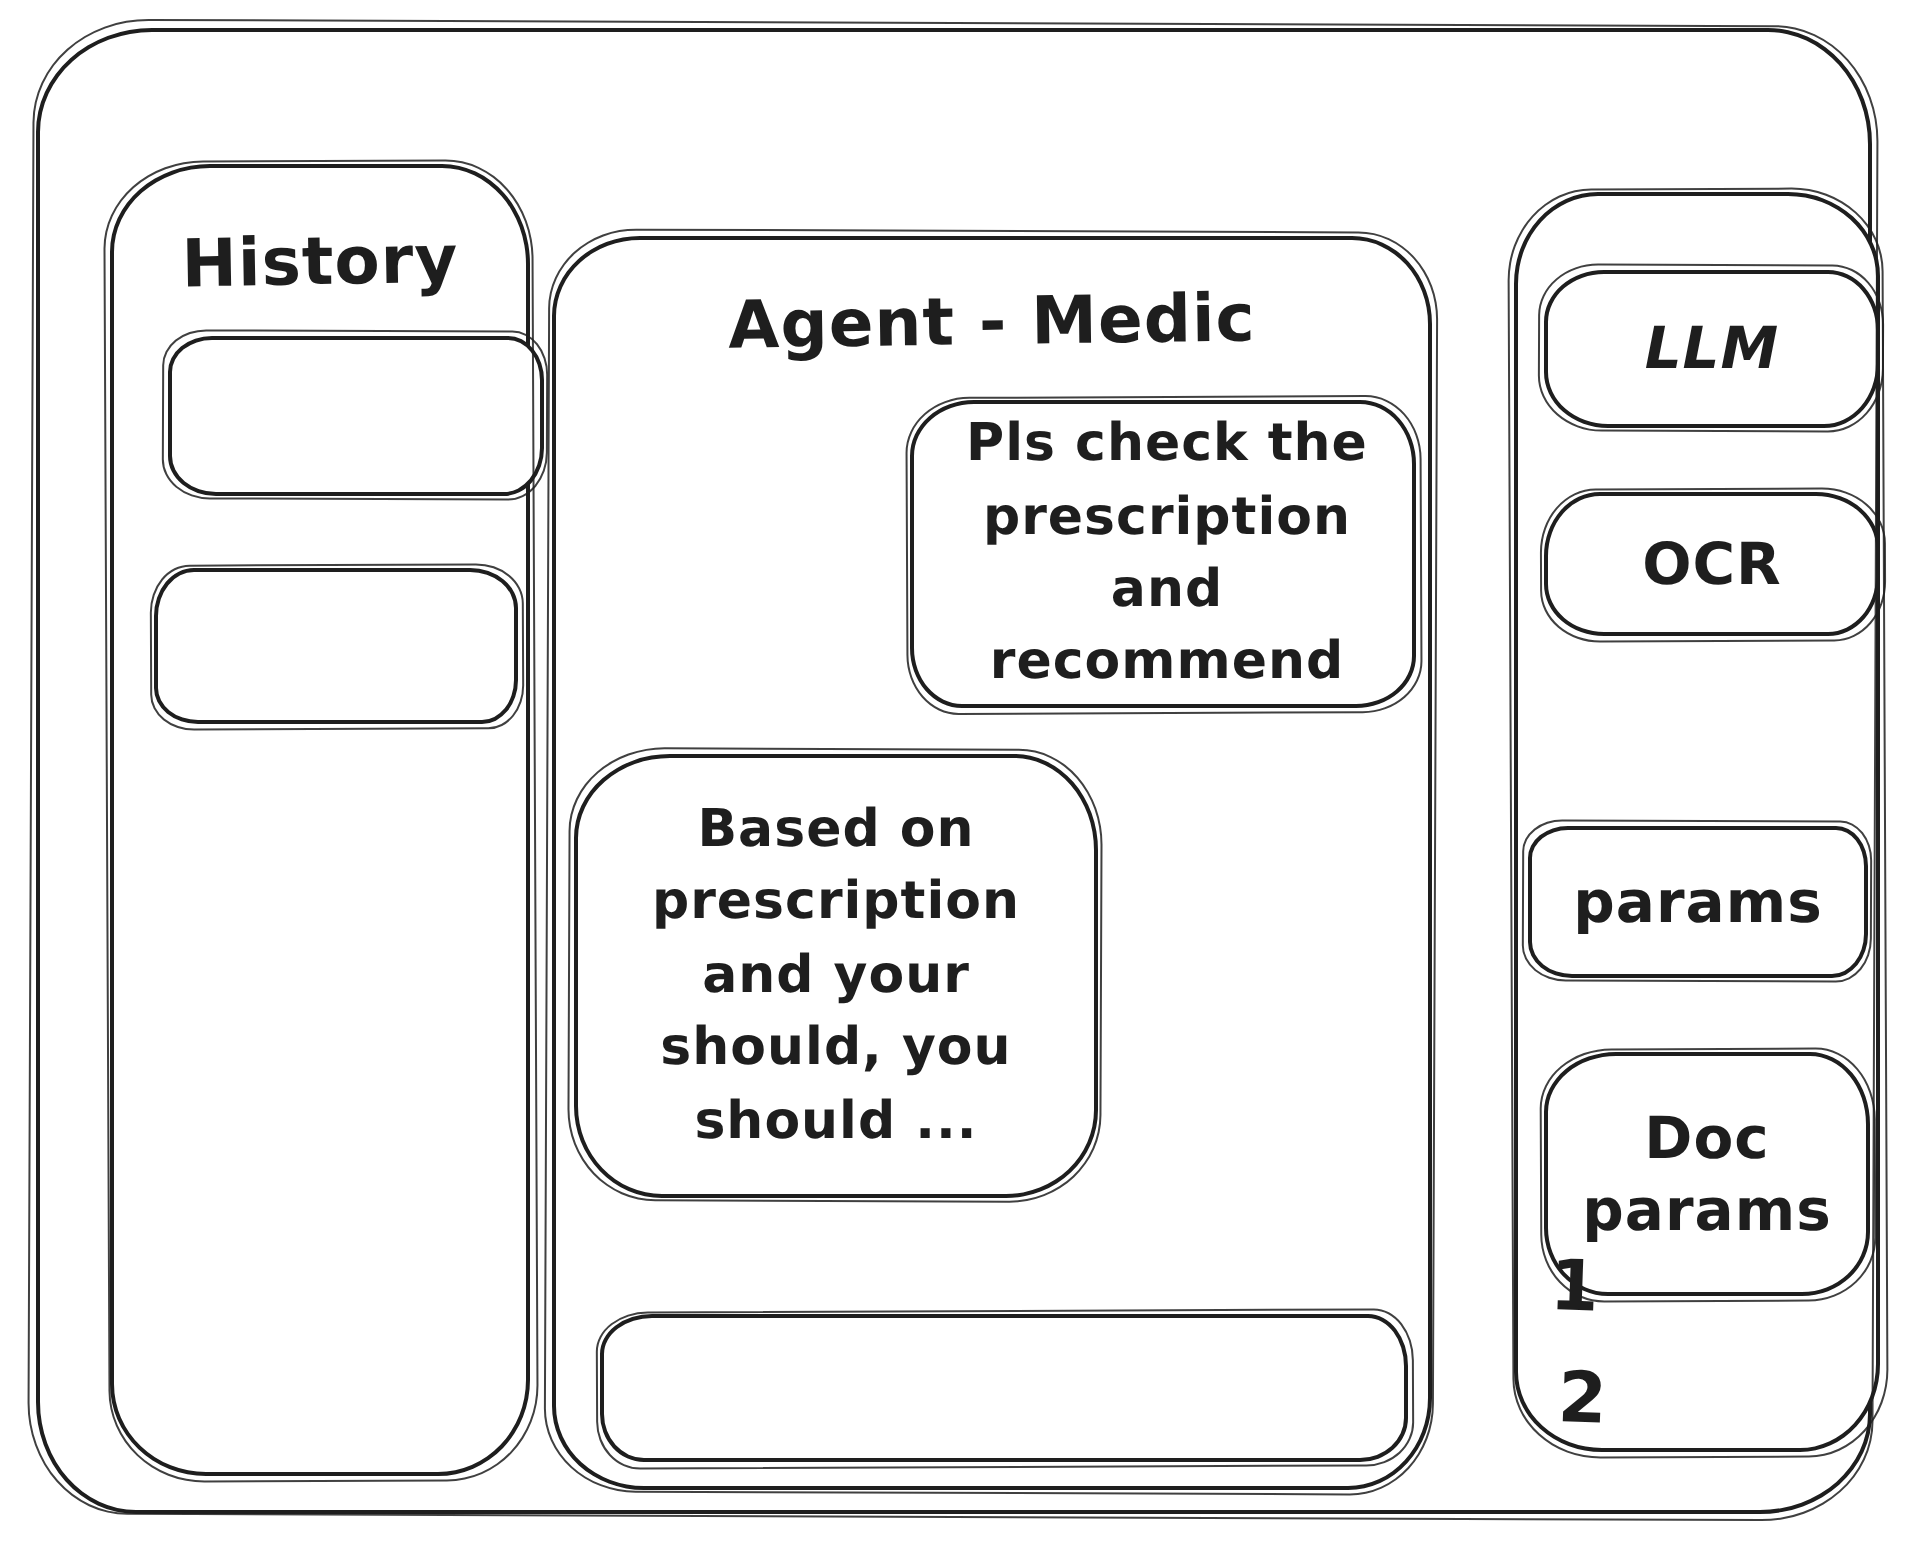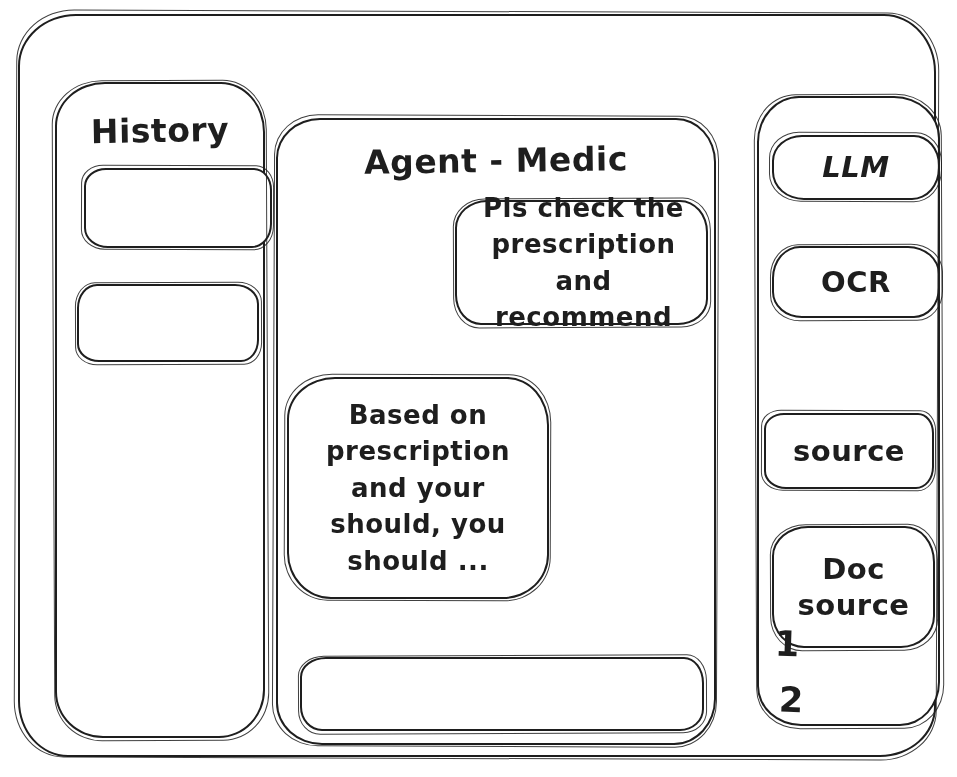--- a/index.html
+++ b/index.html
@@ -45,32 +45,32 @@
   
   .history-panel { left:35px; top:66px; width:210px; height:656px; border-radius:50px 44px 46px 48px / 44px 50px 48px 46px;text-decoration:underline; }
   .history-title { position:absolute; left:0; top:24px; width:100%; text-align:center; font-size:33px; transform:rotate(-1deg); }
   .history-item-1 { left:27px; top:84px;  width:188px; height:80px; border-radius:22px 18px 20px 24px / 18px 22px 24px 20px; cursor:pointer; }
   .history-item-2 { left:20px; top:200px; width:182px; height:78px; border-radius:20px 24px 18px 22px / 24px 20px 22px 18px; cursor:pointer; }
 
   
   .chat-panel { left:256px; top:78px; width:440px; height:627px; border-radius:44px 40px 42px 46px / 40px 44px 46px 42px;margin-top:24px; }
   .chat-title { position:absolute; left:0; top:18px; width:100%; text-align:center; font-size:33px; transform:rotate(-0.8deg); }
   .bubble { display:flex; align-items:center; justify-content:center; text-align:center; font-size:26px; padding:8px 12px; }
-  .bubble-user      { left:177px; top:80px;  width:253px; height:125px; border-radius:32px 28px 30px 26px / 28px 32px 26px 30px;padding-left:16px; }
+  .bubble-user      { left:177px; top:80px;  width:253px; height:154px; border-radius:32px 28px 30px 26px / 28px 32px 26px 30px;padding-left:16px; }
   .bubble-assistant { left:9px;   top:257px; width:262px; height:222px; border-radius:48px 42px 46px 44px / 42px 48px 44px 46px; }
   .chat-input { left:22px; top:537px; width:404px; height:74px; border-radius:26px 20px 24px 22px / 20px 26px 22px 24px; cursor:text; }
 
   
   .tools-panel { left:737px; top:80px; width:183px; height:630px; border-radius:42px 46px 40px 44px / 46px 42px 44px 40px; }
   .tool-btn {
     display:flex; align-items:center; justify-content:center; text-align:center;
     font-family:"DejaVu Sans", sans-serif; font-weight:bold; letter-spacing:.5px;
     font-size:29px; color:var(--ink); cursor:pointer; line-height:1.25;
   }
-  .btn-llm    { left:13px; top:37px;  width:168px; height:65px;  border-radius:30px 26px 28px 32px / 26px 30px 32px 28px; font-style:italic; }
+  .btn-llm    { left:13px; top:37px;  width:168px; height:79px;  border-radius:30px 26px 28px 32px / 26px 30px 32px 28px; font-style:italic; }
   .btn-ocr    { left:13px; top:148px; width:168px; height:72px;  border-radius:28px 32px 26px 30px / 32px 28px 30px 26px; }
   .btn-params { left:5px;  top:315px; width:170px; height:76px;  border-radius:20px 16px 18px 22px / 16px 20px 22px 18px; }
   .btn-doc    { left:13px; top:428px; width:163px; height:122px; border-radius:36px 30px 34px 32px / 30px 36px 32px 34px; padding:4px 26px; }
   .annotation { position:absolute; font-size:35px; font-weight:bold; transform:rotate(2deg); }
   .annotation-1 { left:16px; top:522px; }
   .annotation-2 { left:20px; top:578px; }
 </style>
 </head>
 <body>
 
@@ -105,23 +105,23 @@
     </main>
 
     <aside class="sk alt tools-panel">
       <div class="sk tool-btn btn-llm">
         <span>LLM</span>
       </div>
       <div class="sk alt tool-btn btn-ocr">
         <span>OCR</span>
       </div>
       <div class="sk tool-btn btn-params">
-        <span>source</span>
+        <span>params</span>
       </div>
       <div class="sk alt tool-btn btn-doc">
-        <span>Doc source</span>
+        <span>Doc params</span>
       </div>
       <div class="hand annotation annotation-1">1</div>
       <div class="hand annotation annotation-2">2</div>
     </aside>
 
   </div>
 </div>
 
 </body></html>

